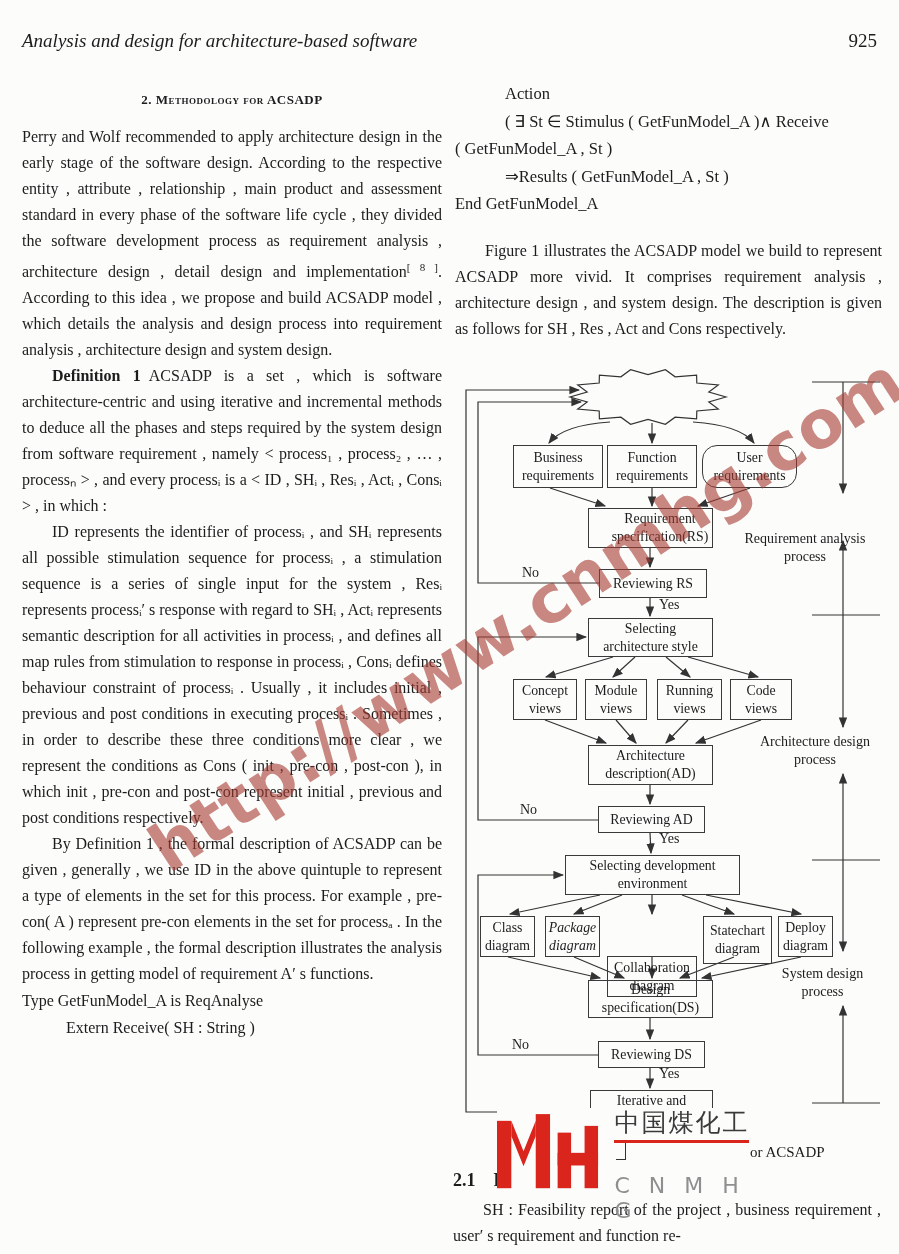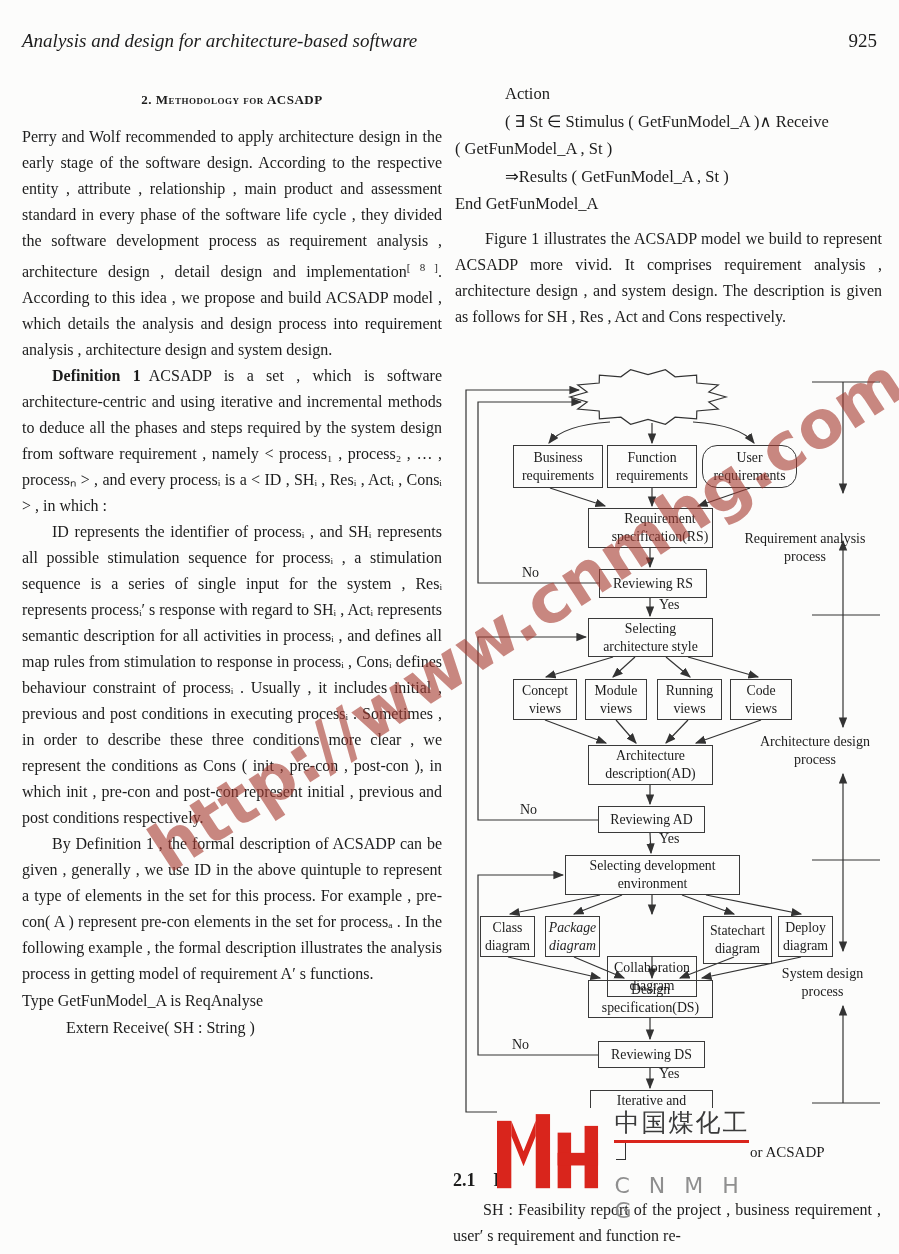--- a/index.html
+++ b/index.html
@@ -69,21 +69,21 @@
 </div>
 
 <div id="rightcol" class="col">
   <div class="action">
     <div class="ind50">Action</div>
     <div class="ind50">( ∃ St ∈ Stimulus ( GetFunModel_A )∧ Receive</div>
     <div>( GetFunModel_A , St )</div>
     <div class="ind50">⇒Results ( GetFunModel_A , St )</div>
     <div>End GetFunModel_A</div>
   </div>
-  <p class="p ind" style="margin-top:8px">Figure 1 illustrates the ACSADP model we build to represent ACSADP more vivid. It comprises requirement analysis , architecture design , and system design. The description is given as follows for SH , Res , Act and Cons respectively.</p>
+  <p class="p ind" style="margin-top:20px">Figure 1 illustrates the ACSADP model we build to represent ACSADP more vivid. It comprises requirement analysis , architecture design , and system design. The description is given as follows for SH , Res , Act and Cons respectively.</p>
 </div>
 
 <div id="figure">
   <svg width="449" height="790" viewBox="0 0 449 790">
     <defs>
       <marker id="arr" markerWidth="9" markerHeight="8" refX="8" refY="3.5" orient="auto">
         <path d="M0,0 L9,3.5 L0,7 z" fill="#333"></path>
       </marker>
     </defs>
     <g stroke="#333" stroke-width="1.2" fill="none">

